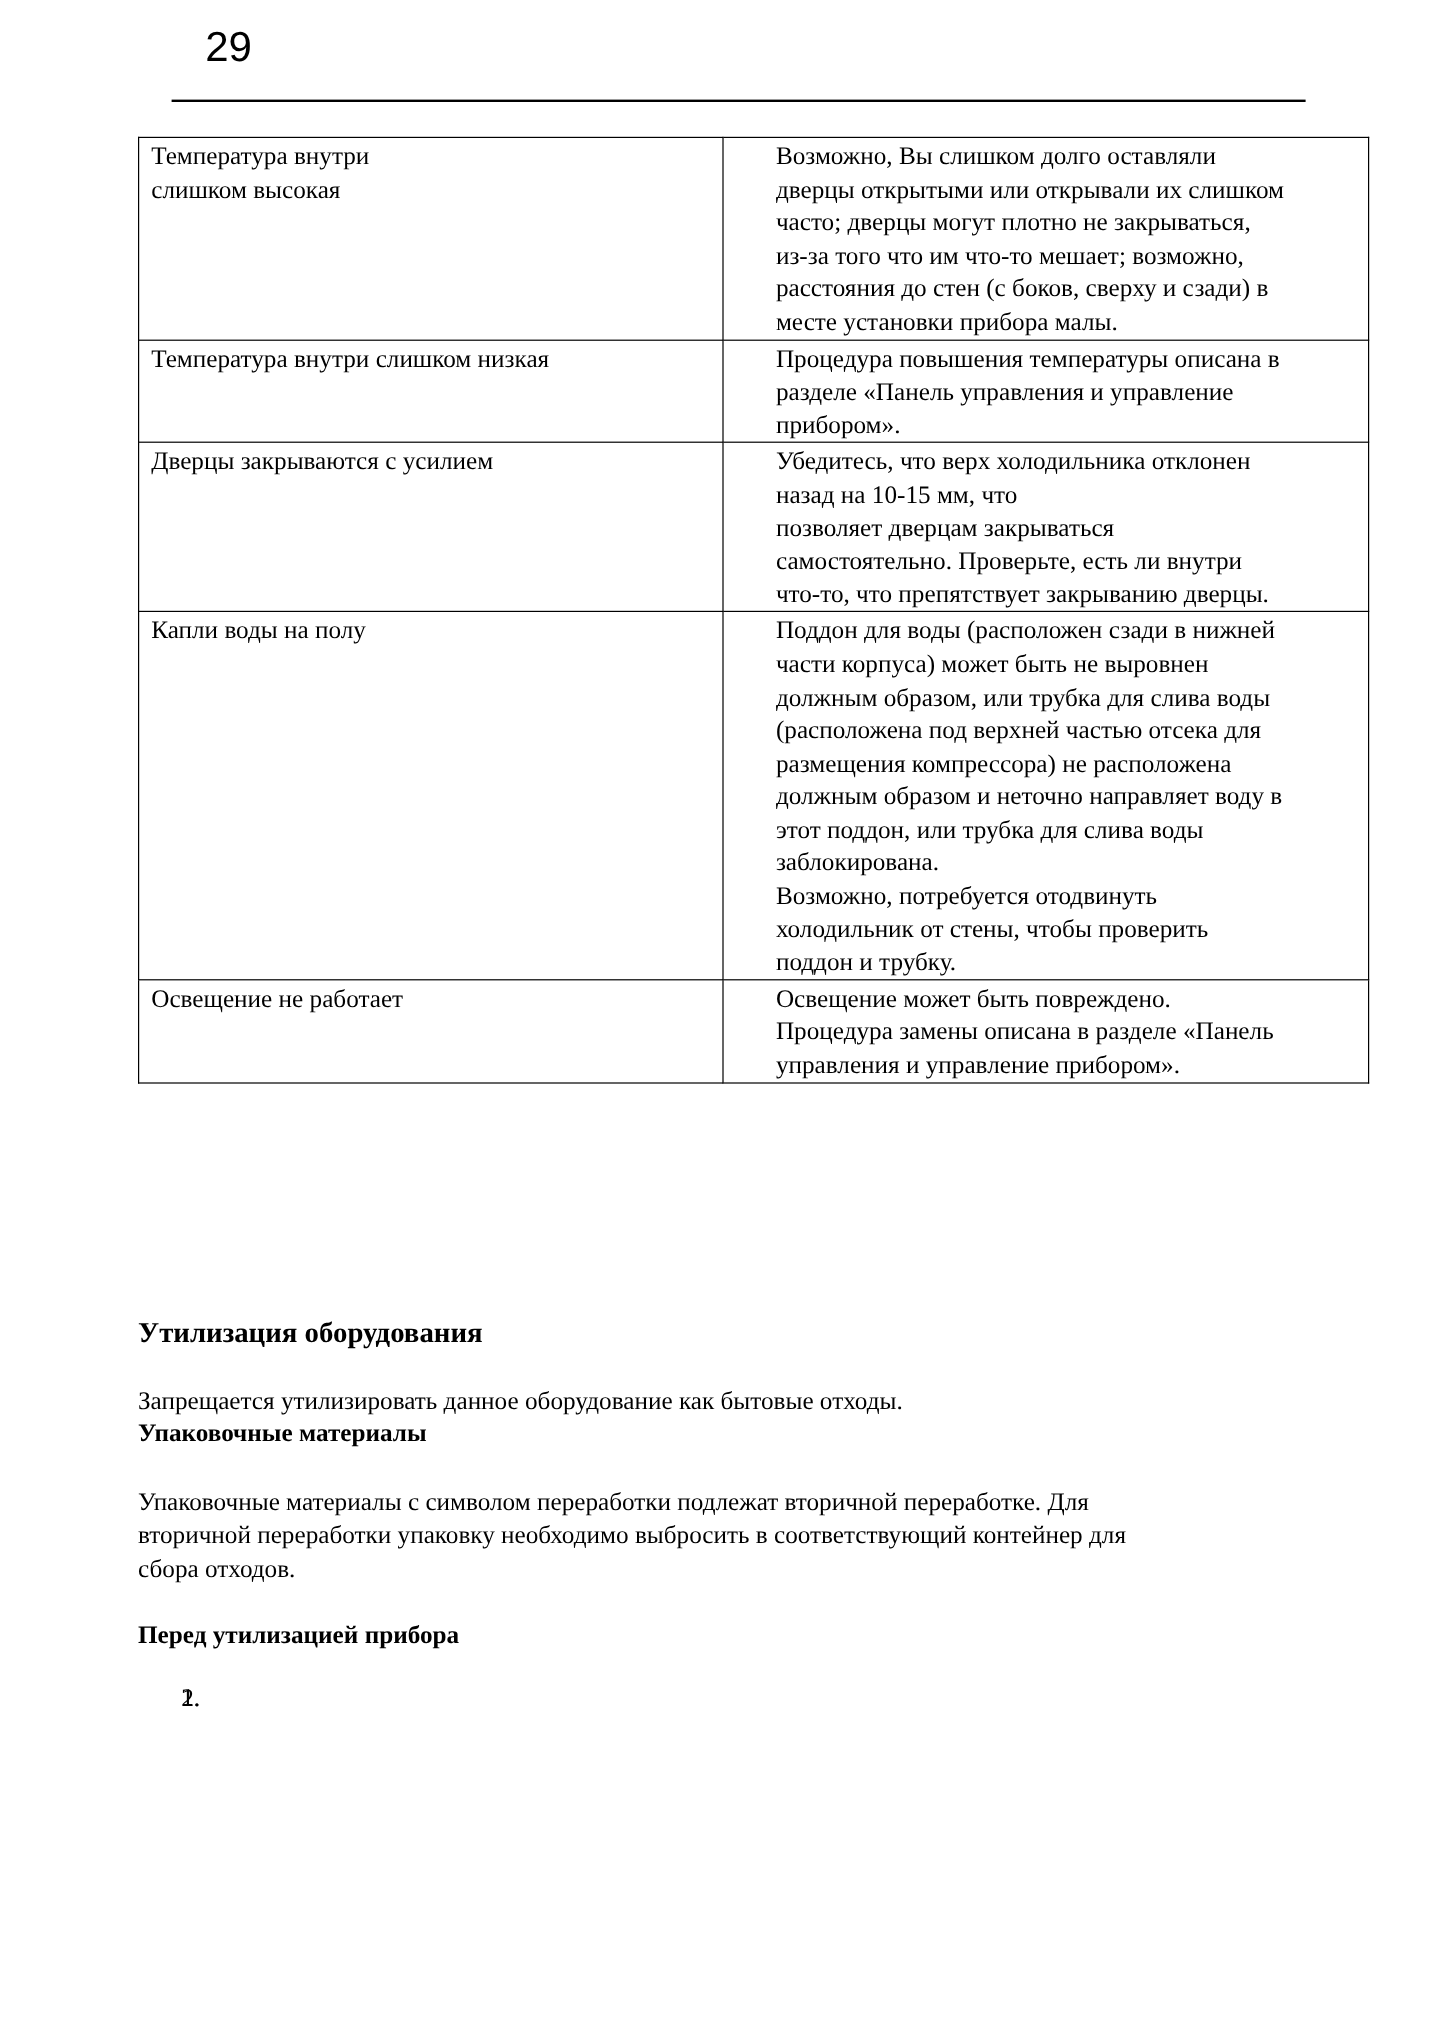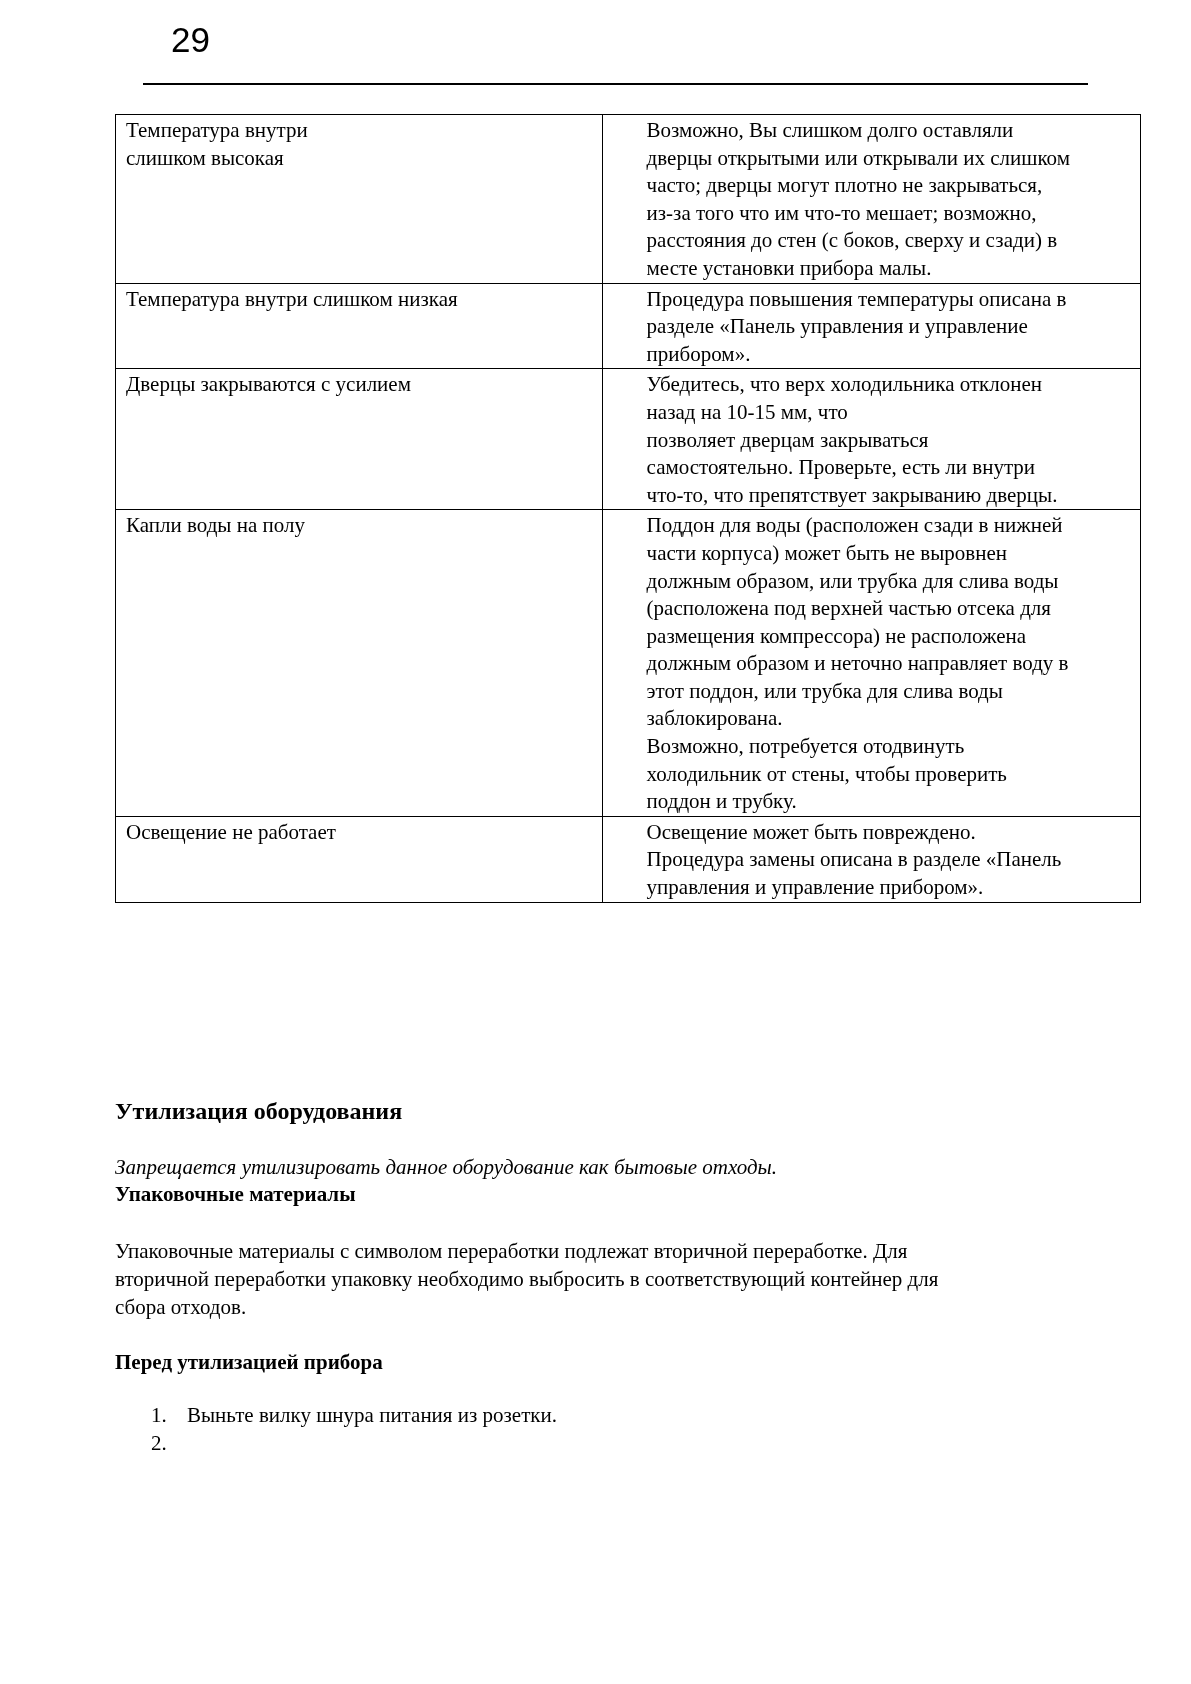--- a/index.html
+++ b/index.html
@@ -58,21 +58,20 @@
       font-weight: bold;
       line-height: 30px;
       text-align: center;
     }
     .intro {
       position: absolute;
       left: 115px;
       top: 1153px;
       font-size: 21px;
       line-height: 28px;
-      font-style: italic;
     }
     .sub-title {
       position: absolute;
       left: 115px;
       font-size: 21px;
       font-weight: bold;
       line-height: 28px;
     }
     .sub-title.packaging { top: 1180px; }
     .sub-title.before { top: 1348px; }
@@ -187,18 +186,17 @@
 <div class="packaging-text">
   <span class="line">Упаковочные материалы с символом переработки подлежат вторичной переработке. Для</span>
   <span class="line">вторичной переработки упаковку необходимо выбросить в соответствующий контейнер для</span>
   <span class="line">сбора отходов.</span>
 </div>
 
 <div class="sub-title before">Перед утилизацией прибора</div>
 <ol class="steps">
   <li>
     <span class="num">1.</span>
-    <span>Выньте вилку шнура питания из розетки.</span>
   </li>
   <li>
     <span class="num">2.</span>
   </li>
 </ol>
 
 </body></html>

